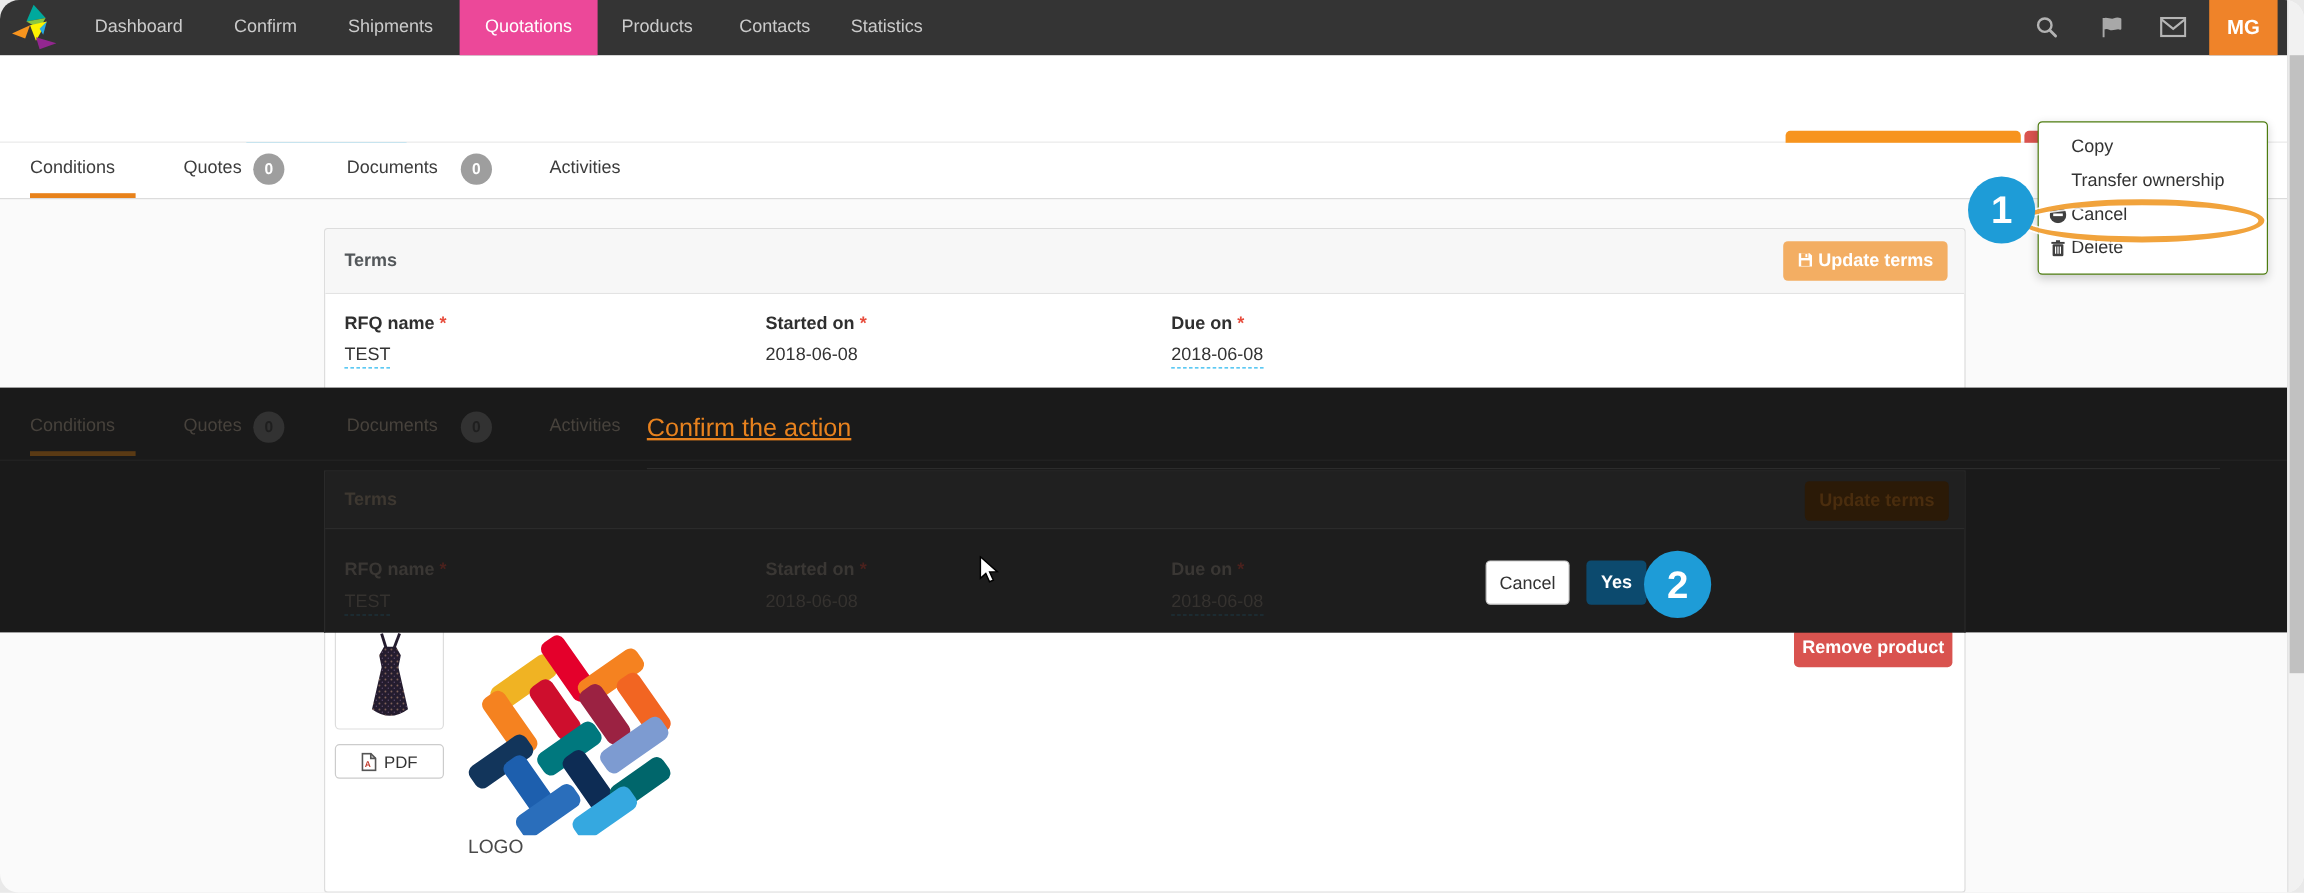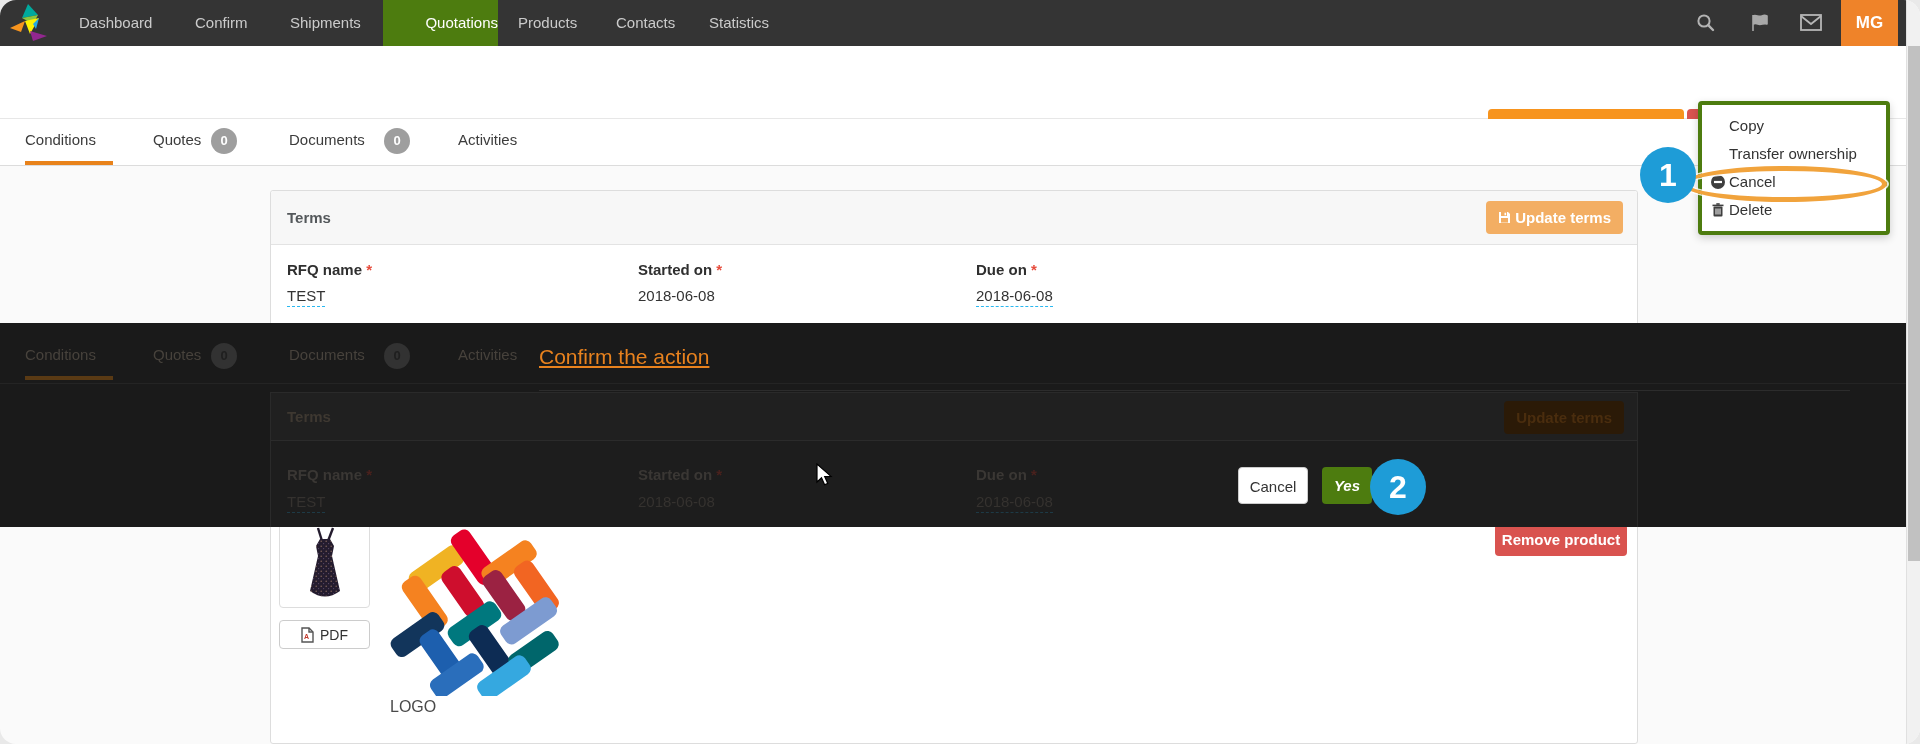--- a/index.html
+++ b/index.html
@@ -2,40 +2,40 @@
 <html><head>
 <meta charset="utf-8">
 <style>
   * { margin:0; padding:0; box-sizing:border-box; }
   body { font-family:"Liberation Sans", sans-serif; background:#e9e9e9; }
   #screen { position:relative; width:1920px; height:744px; overflow:hidden; background:#fafafa;border-radius:16px; }
 
   
   .nav { position:absolute; left:0; top:0; width:1906px; height:46px; background:#343434; z-index:20; }
   .nav-item { position:absolute; top:0; height:46px; line-height:46px; color:#cbcbcb; font-size:15px; cursor:pointer; }
-  .nav-item.active { background:#4d7c0f; color:#fff; text-align:right; }
+  .nav-item.active { background:#ec4899; color:#fff; text-align:center; }
   .nav-logo { position:absolute; left:8px; top:3px; width:44px; height:40px; }
   .nav-icon { position:absolute; top:0; height:46px; line-height:46px; color:#b3b3b3; font-size:19px; text-align:center; width:28px; cursor:pointer; }
   .avatar { position:absolute; left:1841px; top:0; width:57px; height:46px; background:#ef8329; color:#fff;
             font-weight:bold; font-size:17px; text-align:center; line-height:46px; cursor:pointer; }
 
   
   .header { position:absolute; left:0; top:46px; width:1906px; height:73px; background:#ffffff; border-bottom:1px solid #e7e7e7; }
   .page-title { position:absolute; left:14px; top:68px; font-size:26px; color:#3a3a3a; white-space:nowrap; }
   .page-title .date { color:#9b9b9b; }
   .status-badge { position:absolute; left:202px; top:73px; height:24px; line-height:24px; padding:0 12px;
                   background:#29b8f0; color:#fff; font-size:15px; font-weight:bold; border-radius:4px; }
   .btn { position:absolute; height:34px; line-height:34px; border-radius:4px; font-size:15px; text-align:center;
          cursor:pointer; white-space:nowrap; }
   .btn-submit { left:1488px; top:63px; width:196px; background:#f7941e; color:#fff; font-weight:bold; }
   .btn-close  { left:1687px; top:63px; width:99px;  background:#d9534f; color:#fff; font-weight:bold; }
   .btn-manage { left:1790px; top:63px; width:100px; background:#d6d6d6; color:#3a3a3a; }
 
   
-  .menu { position:absolute; left:1698px; top:101px; width:192px; background:#fff; border:4px solid #4d7c0f;
+  .menu { position:absolute; left:1698px; top:101px; width:192px; background:#fff; border:1px solid #4d7c0f;
           border-radius:4px; box-shadow:0 3px 8px rgba(0,0,0,.18); padding:7px 0; z-index:60; }
   .menu-item { height:28px; line-height:28px; padding-left:27px; font-size:15px; color:#333; cursor:pointer; position:relative; }
   .menu-item .mi { position:absolute; left:9px; top:7px; width:14px; height:14px; }
 
   
   .ann-circle { position:absolute; width:56px; height:56px; border-radius:50%; background:#1e9cd7; color:#fff;
                 font-size:32px; font-weight:bold; text-align:center; line-height:56px; z-index:80; }
   .ann-ellipse { position:absolute; left:1683px; top:166px; width:204px; height:36px; border:5px solid #f1a33c;
                  border-radius:50%; box-shadow:0 0 0 2px rgba(255,255,255,.85), inset 0 0 0 2px rgba(255,255,255,.85);
                  z-index:70; pointer-events:none; }
@@ -74,21 +74,21 @@
   .dim-label .req { color:#4a211d; }
   .dim-value { position:absolute; font-size:15px; color:#35322f; white-space:nowrap; }
   .dim-editable { border-bottom:1px dashed #1d3a46; padding-bottom:2px; }
 
   
   .dlg-title { position:absolute; left:539px; top:22px; font-size:21px; color:#e8821e;text-decoration:underline; }
   .dlg-sep { position:absolute; left:539px; top:67px; width:1311px; height:1px; background:#2c2c2c; }
   .dlg-body { position:absolute; left:539px; top:78px; width:800px; font-size:15px; line-height:22px; color:#f2f2f2; }
   .dlg-btn { position:absolute; top:144px; height:37px; line-height:37px; border-radius:4px; font-size:15px; text-align:center; cursor:pointer; }
   .dlg-cancel { left:1238px; width:70px; background:#fff; color:#333; border:1px solid #ccc; }
-  .dlg-yes { left:1322px; width:50px; background:#4d7c0f; color:#fff; font-weight:bold;font-style:italic; }
+  .dlg-yes { left:1322px; width:50px; background:#0c4a6e; color:#fff; font-weight:bold; }
 
   
   .product-card { position:absolute; left:279px; top:522px; width:91px; height:86px; background:#fff; border:1px solid #ddd; border-radius:4px;
                   display:flex; align-items:center; justify-content:center; }
   .btn-pdf { position:absolute; left:279px; top:620px; width:91px; height:29px; background:#fff; border:1px solid #ccc; border-radius:4px;
              font-size:14px; color:#333; cursor:pointer; display:flex; align-items:center; justify-content:center; gap:6px; }
   .logo-img { position:absolute; left:388px; top:528px; width:172px; height:168px; }
   .logo-caption { position:absolute; left:390px; top:698px; font-size:16px; color:#4a4a4a; }
   .btn-remove { left:1495px; top:524px; width:132px; height:32px; line-height:32px; background:#d9534f; color:#fff; font-weight:bold; z-index:40; }
 

